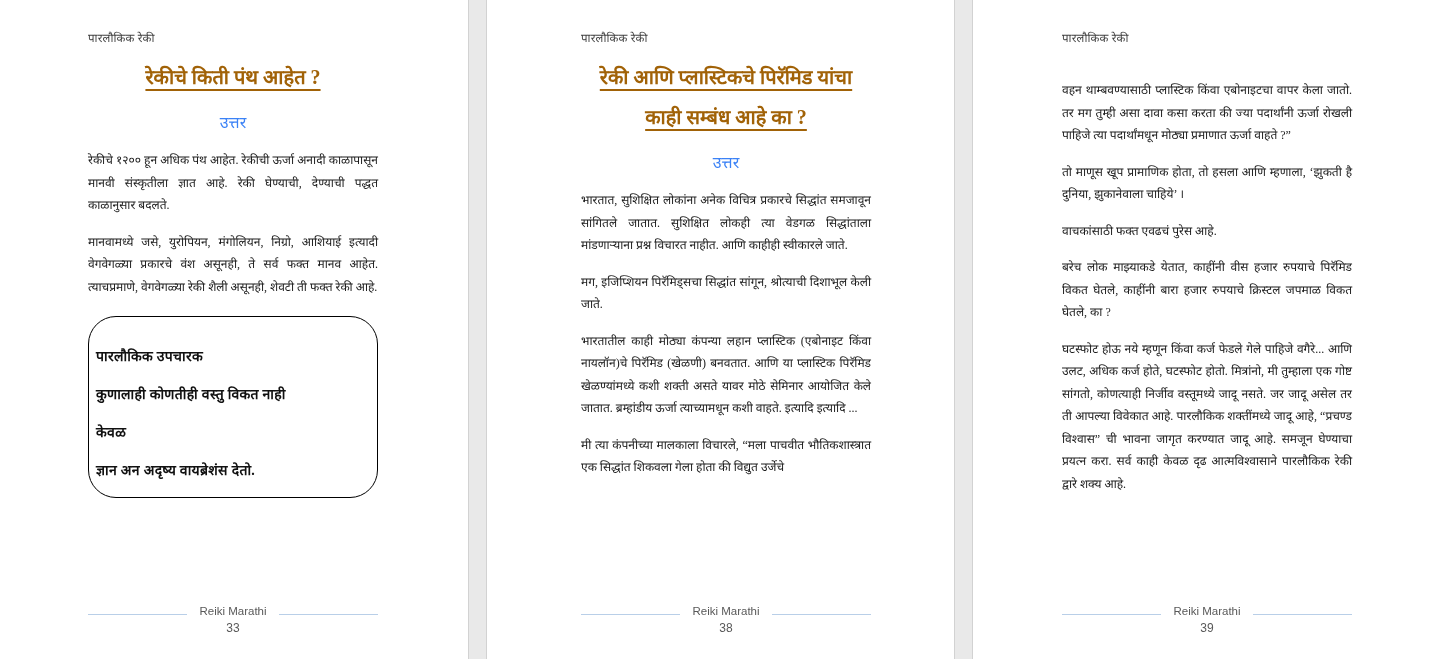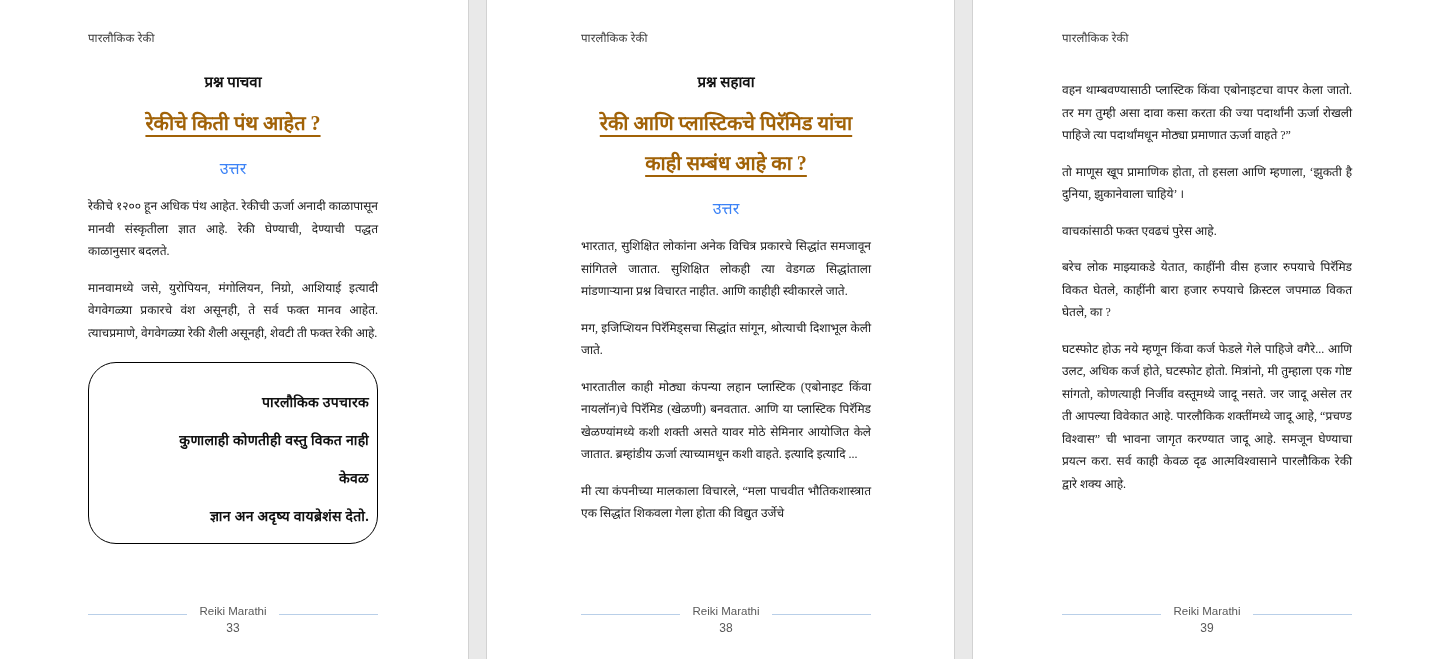--- a/index.html
+++ b/index.html
@@ -70,22 +70,22 @@
     line-height: 22.5px;
     text-align: justify;
     margin: 14px 0 0 0;
     color: #1b1b1b;
   }
   .body-para.first { margin-top: 16px; }
   .callout {
     margin-top: 18px;
     border: 1.5px solid #000000;
     border-radius: 28px;
-    padding: 10px 8px 18px 1px;
-    text-align: right;
+    padding: 10px 8px 18px 7px;
+    text-align: left;
   }
   .callout-line {
     font-weight: 700;
     font-size: 14px;
     margin-top: 19px;
     color: #111111;
     letter-spacing: 0.3px;
   }
   .page-footer {
     position: absolute;
@@ -121,21 +121,20 @@
     font-family: "Liberation Sans", "DejaVu Sans", sans-serif;
   }
 </style>
 </head>
 <body>
 
 <div class="canvas">
 
   <section class="page page-1">
     <div class="running-header">पारलौकिक रेकी</div>
-    <div class="kicker">प्रश्न पाचवा</div>
     <h1 class="title">रेकीचे किती पंथ आहेत ?</h1>
     <div class="answer-label">उत्तर</div>
     <p class="body-para first">रेकीचे १२०० हून अधिक पंथ आहेत. रेकीची ऊर्जा अनादी काळापासून मानवी संस्कृतीला ज्ञात आहे. रेकी घेण्याची, देण्याची पद्धत काळानुसार बदलते.</p>
     <p class="body-para">मानवामध्ये जसे, युरोपियन, मंगोलियन, निग्रो, आशियाई इत्यादी वेगवेगळ्या प्रकारचे वंश असूनही, ते सर्व फक्त मानव आहेत. त्याचप्रमाणे, वेगवेगळ्या रेकी शैली असूनही, शेवटी ती फक्त रेकी आहे.</p>
     <div class="callout">
       <div class="callout-line">पारलौकिक उपचारक</div>
       <div class="callout-line">कुणालाही कोणतीही वस्तु विकत नाही</div>
       <div class="callout-line">केवळ</div>
       <div class="callout-line">ज्ञान अन अदृष्य वायब्रेशंस देतो.</div>
     </div>
@@ -146,21 +145,20 @@
         <span class="footer-rule"></span>
       </div>
       <div class="page-number">33</div>
     </footer>
   </section>
 
   <div class="gutter"></div>
 
   <section class="page page-2">
     <div class="running-header">पारलौकिक रेकी</div>
-    <div class="kicker">प्रश्न सहावा</div>
     <h1 class="title">रेकी आणि प्लास्टिकचे पिरॅमिड यांचा काही सम्बंध आहे का ?</h1>
     <div class="answer-label">उत्तर</div>
     <p class="body-para first">भारतात, सुशिक्षित लोकांना अनेक विचित्र प्रकारचे सिद्धांत समजावून सांगितले जातात. सुशिक्षित लोकही त्या वेडगळ सिद्धांताला मांडणाऱ्याना प्रश्न विचारत नाहीत. आणि काहीही स्वीकारले जाते.</p>
     <p class="body-para">मग, इजिप्शियन पिरॅमिड्सचा सिद्धांत सांगून, श्रोत्याची दिशाभूल केली जाते.</p>
     <p class="body-para">भारतातील काही मोठ्या कंपन्या लहान प्लास्टिक (एबोनाइट किंवा नायलॉन)चे पिरॅमिड (खेळणी) बनवतात. आणि या प्लास्टिक पिरॅमिड खेळण्यांमध्ये कशी शक्ती असते यावर मोठे सेमिनार आयोजित केले जातात. ब्रम्हांडीय ऊर्जा त्याच्यामधून कशी वाहते. इत्यादि इत्यादि ...</p>
     <p class="body-para">मी त्या कंपनीच्या मालकाला विचारले, “मला पाचवीत भौतिकशास्त्रात एक सिद्धांत शिकवला गेला होता की विद्युत उर्जेचे</p>
     <footer class="page-footer">
       <div class="footer-row">
         <span class="footer-rule"></span>
         <span class="footer-text">Reiki Marathi</span>

